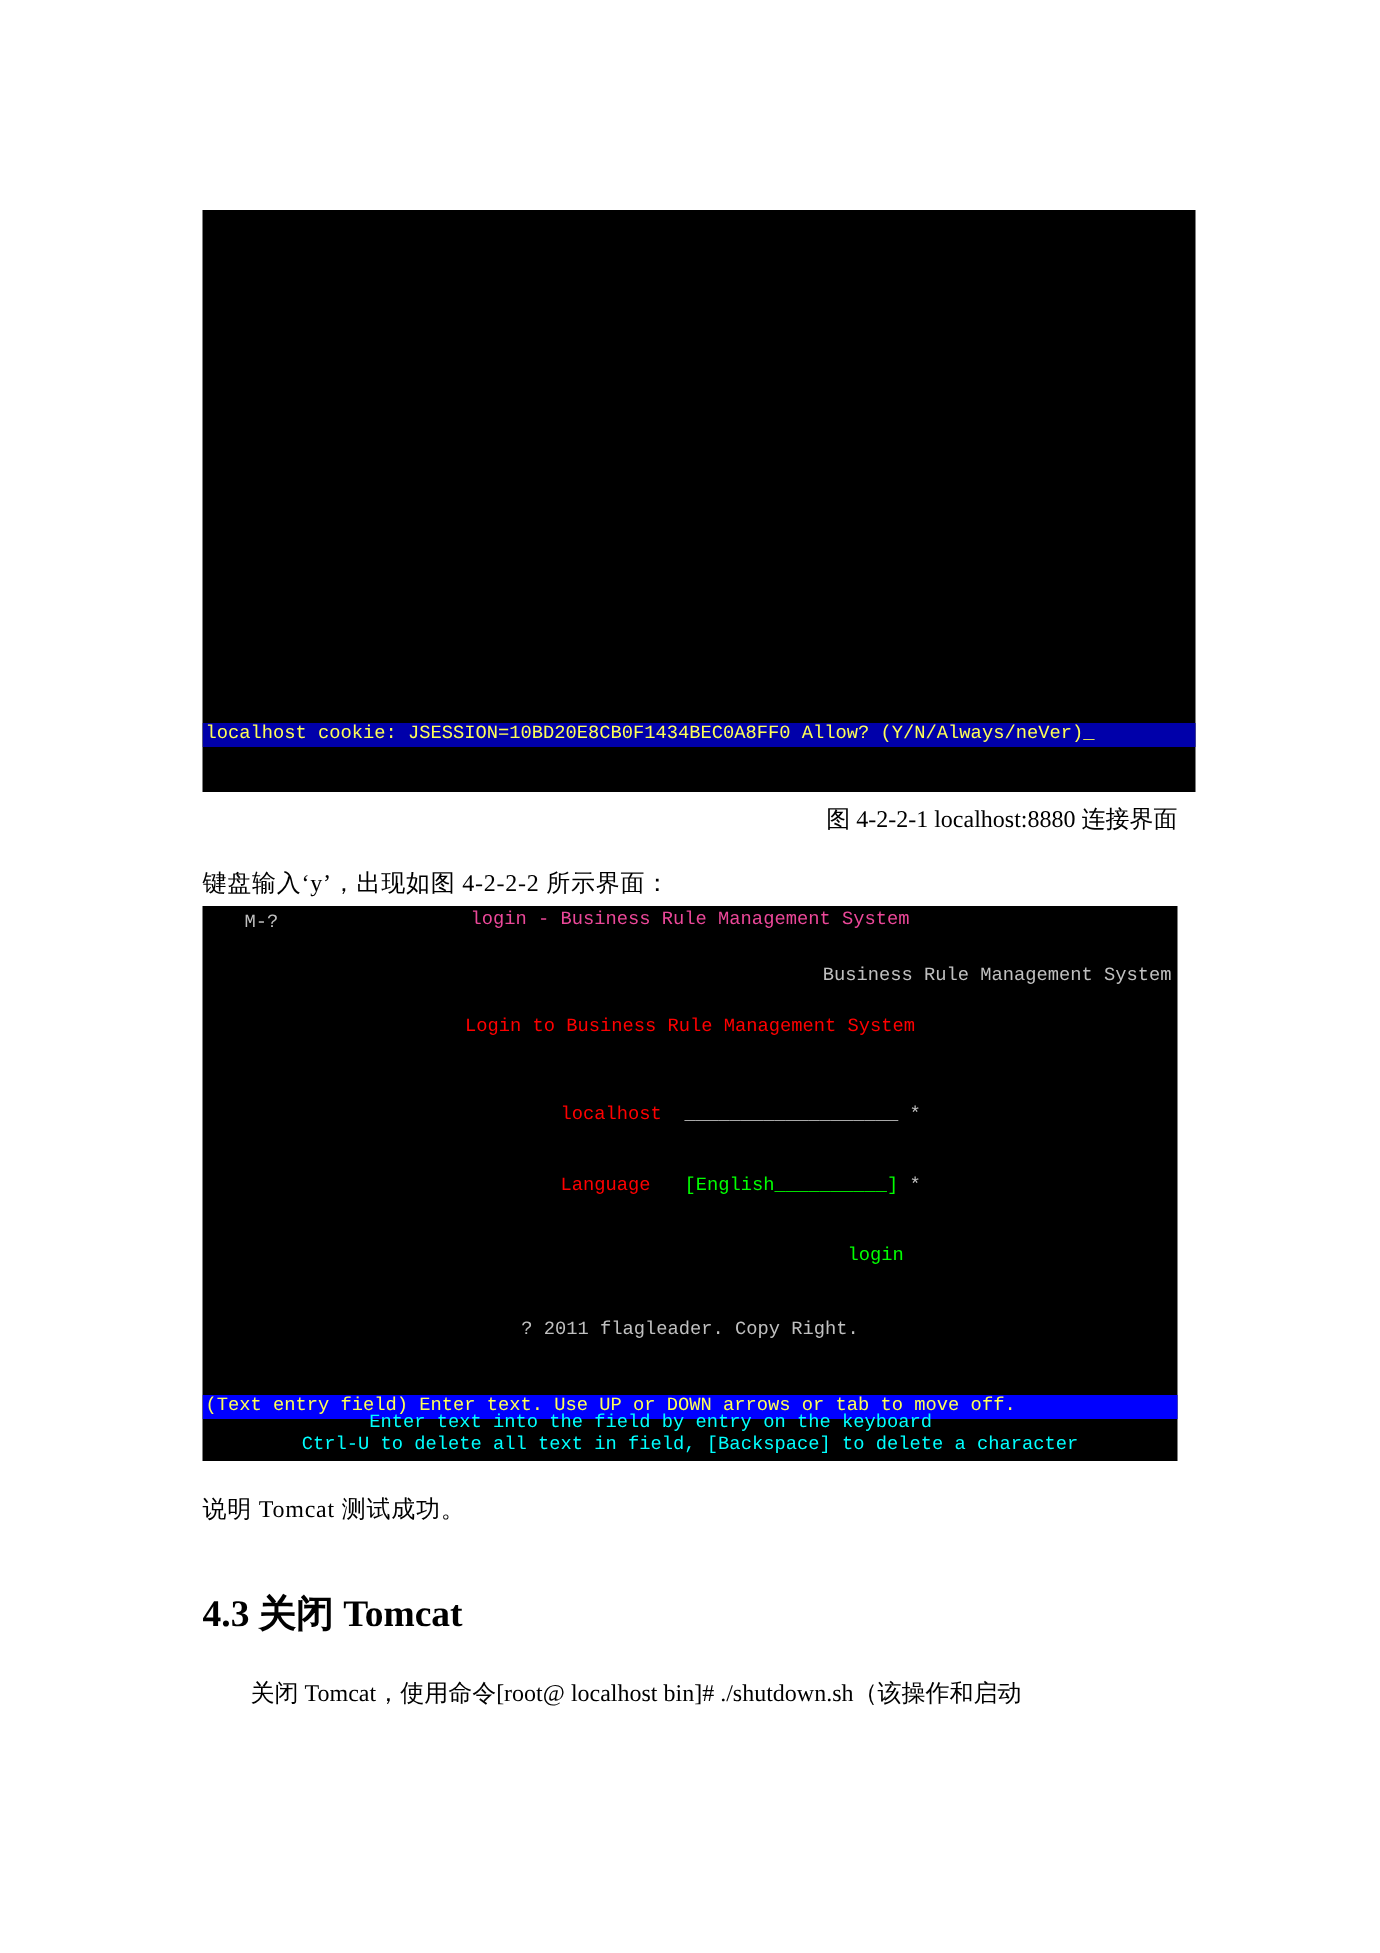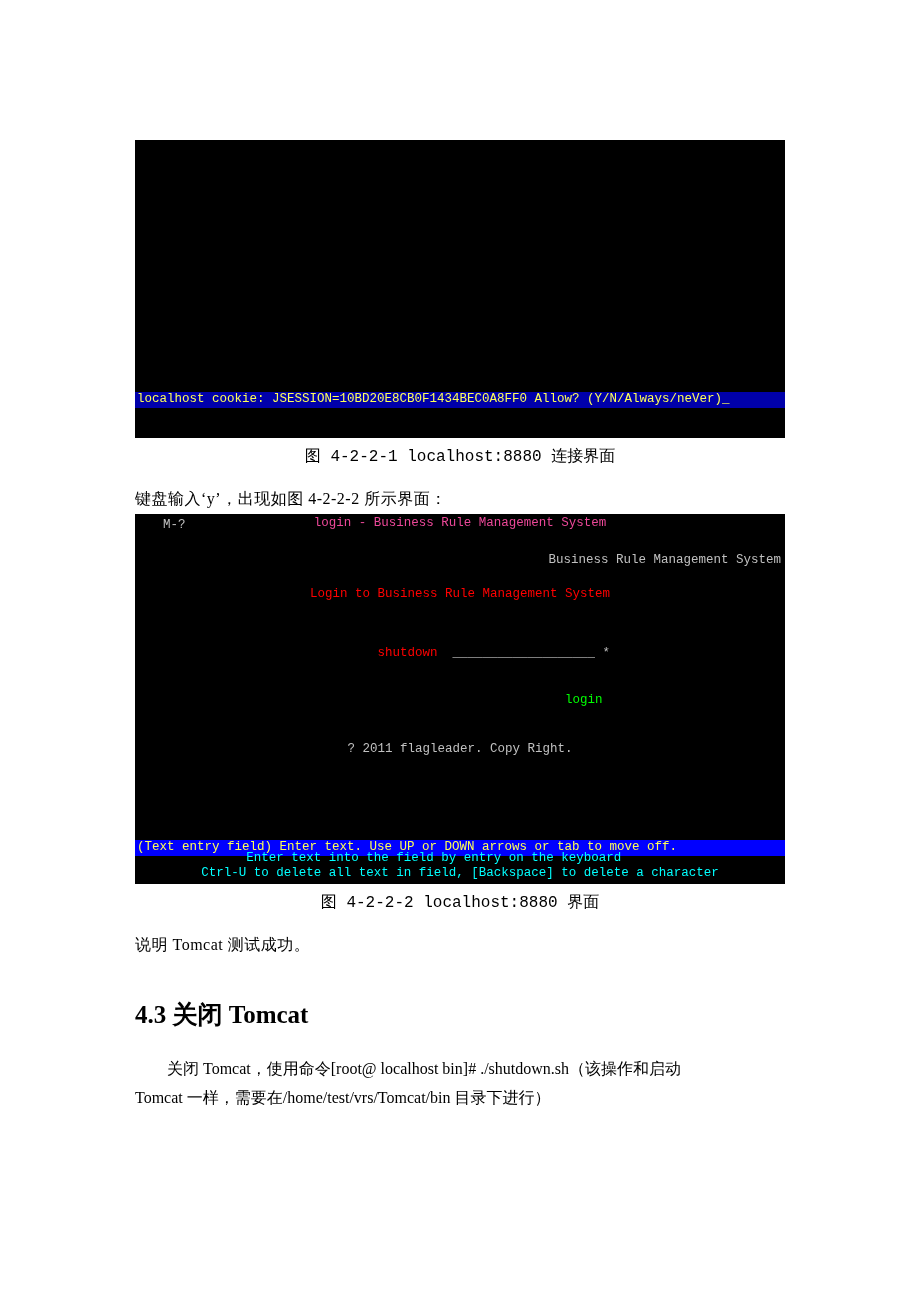--- a/index.html
+++ b/index.html
@@ -20,38 +20,38 @@
     background: #000;
     width: 650px;
     color: #bdbdbd;
     font-family: "Courier New", monospace;
     font-size: 12.5px;
     line-height: 1.25;
     position: relative;
     overflow: hidden;
   }
   .term1 {
-    height: 298px;
+    height: 388px;
+    padding-left: 12px;
   }
   .term1 .statusbar {
     position: absolute;
     bottom: 30px;
     left: 0;
     width: 100%;
     background: #0000aa;
     color: #ffff55;
     padding: 0 2px;
     white-space: nowrap;
     font-size: 12.5px;
   }
   .caption {
-    text-align: center;
+    text-align: right;
     margin: 8px 0 22px 0;
     font-size: 16px;
-    font-family: Liberation Mono, monospace;
   }
   .bodytext {
     margin: 0 0 4px 0;
     letter-spacing: 0.5px;
   }
   .term2 {
     height: 370px;
     padding: 2px 4px;
     box-sizing: border-box;
   }
@@ -144,36 +144,37 @@
   <p class="bodytext">键盘输入‘y’，出现如图 4-2-2-2 所示界面：</p>
 
   <div class="term term2">
     <div class="topbar">login - Business Rule Management System</div>
     <div class="menu">M-?</div>
     <div class="titleline">Business Rule Management System</div>
     <div class="subtitle">Login to Business Rule Management System</div>
 
     <div class="formblock">
       <div class="formline">
-        <span class="lbl"> </span><span class="lbl">shutdown</span><span class="star">  </span><span class="star">___________________</span><span class="star"> </span><span class="star">*</span>
+        <span class="lbl"> </span><span class="lbl">localhost</span><span class="star">  </span><span class="star">___________________</span><span class="star"> </span><span class="star">*</span>
+      </div>
+      <div class="formline">
+        <span class="lbl"> </span><span class="lbl">Language</span><span class="star">   </span><span class="opt">[English__________]</span><span class="star"> </span><span class="star">*</span>
       </div>
       <div class="formline">
         <span class="star">                         </span><span class="opt">login</span>
       </div>
     </div>
 
     <div class="copy">? 2011 flagleader. Copy Right.</div>
 
     <div class="instr-highlight">(Text entry field) Enter text.  Use UP or DOWN arrows or tab to move off.</div>
     <div class="instr-rest"><span>    Enter text into the field by entry on the keyboard           </span>
 <span>Ctrl-U to delete all text in field, [Backspace] to delete a character</span></div>
   </div>
 
-  <div class="caption">图 4-2-2-2   localhost:8880 界面</div>
 
   <p class="bodytext successline">说明 Tomcat 测试成功。</p>
 
   <div class="h2">4.3 关闭 Tomcat</div>
 
   <p class="para">关闭 Tomcat，使用命令[root@ localhost bin]# ./shutdown.sh（该操作和启动</p>
-  <p class="para2">Tomcat 一样，需要在/home/test/vrs/Tomcat/bin  目录下进行）</p>
 
 </div>
 
 </body></html>

